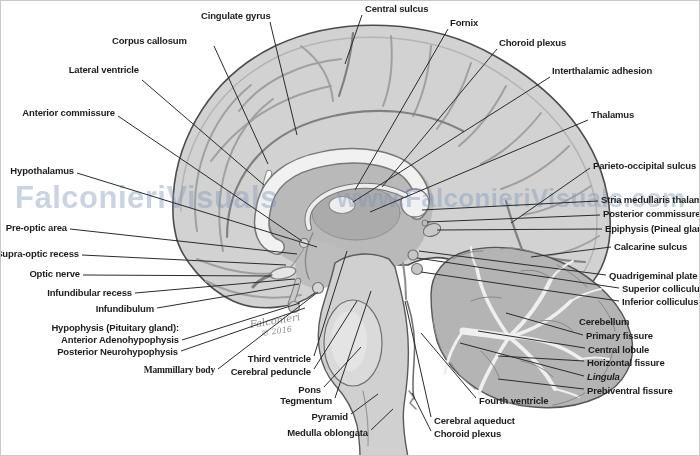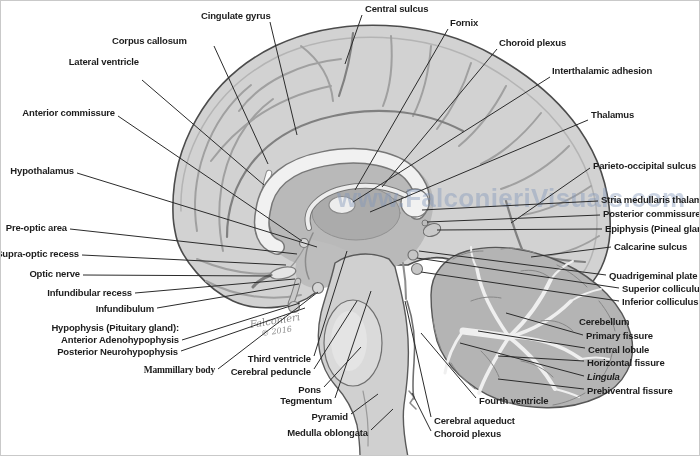--- a/index.html
+++ b/index.html
@@ -154,20 +154,21 @@
         <path d="M 440,348 C 436,338 433,328 432,318"></path>
         <path d="M 470,300 C 480,296 490,295 500,297"></path>
         <path d="M 520,270 C 530,268 540,270 548,276"></path>
         <path d="M 540,320 C 552,318 564,322 572,330"></path>
         <path d="M 520,360 C 532,362 544,368 552,376"></path>
         <path d="M 480,350 C 488,358 494,366 498,376"></path>
       </g>
     </g>
   </svg>
 
+  <div class="wm" id="wm-left">FalconieriVisuals</div>
   <div class="wm" id="wm-right">www.FalconieriVisuals.com</div>
 
   <div class="sig">
     <div class="name">Falconieri</div>
     <div class="year">© 2016</div>
   </div>
 
   <svg class="abs" id="leader-lines" width="700" height="456" viewBox="0 0 700 456">
       <line x1="361" y1="14" x2="344" y2="63" stroke="#2b2b2b" stroke-width="1"></line>
       <line x1="269" y1="21" x2="296" y2="134" stroke="#2b2b2b" stroke-width="1"></line>
@@ -212,21 +213,21 @@
     </svg>
 
   <div class="abs" id="label-layer" style="position:absolute;left:0;top:0;width:700px;height:348px;">
       <div class="label" style="color: rgb(28, 28, 28); left: 364px; top: 3px;">Central sulcus</div>
       <div class="label" style="color: rgb(28, 28, 28); left: 200px; top: 10px;">Cingulate gyrus</div>
       <div class="label" style="color: rgb(28, 28, 28); left: 449px; top: 17px;">Fornix</div>
       <div class="label" style="color: rgb(28, 28, 28); left: 111px; top: 35px;">Corpus callosum</div>
       <div class="label" style="color: rgb(28, 28, 28); left: 498px; top: 37px;">Choroid plexus</div>
       <div class="label" style="color: rgb(28, 28, 28); left: 551px; top: 65px;">Interthalamic adhesion</div>
       <div class="label" style="color: rgb(28, 28, 28); left: 590px; top: 109px;">Thalamus</div>
-      <div class="label" style="color: rgb(28, 28, 28); right: 562px; text-align: right; top: 56px;">Lateral ventricle</div>
+      <div class="label" style="color: rgb(28, 28, 28); right: 562px; text-align: right; top: 64px;">Lateral ventricle</div>
       <div class="label" style="color: rgb(28, 28, 28); right: 586px; text-align: right; top: 107px;">Anterior commissure</div>
       <div class="label" style="color: rgb(28, 28, 28); right: 627px; text-align: center; top: 165px;">Hypothalamus</div>
       <div class="label" style="color: rgb(28, 28, 28); right: 634px; text-align: right; top: 222px;">Pre-optic area</div>
       <div class="label" style="color: rgb(28, 28, 28); right: 622px; text-align: right; top: 248px;">Supra-optic recess</div>
       <div class="label" style="color: rgb(28, 28, 28); right: 621px; text-align: right; top: 268px;">Optic nerve</div>
       <div class="label" style="color: rgb(28, 28, 28); right: 569px; text-align: right; top: 287px;">Infundibular recess</div>
       <div class="label" style="color: rgb(28, 28, 28); right: 547px; text-align: left; top: 303px;">Infundibulum</div>
       <div class="label" style="color: rgb(28, 28, 28); right: 522px; text-align: right; top: 322px;">Hypophysis (Pituitary gland):</div>
       <div class="label" style="color: rgb(28, 28, 28); right: 522px; text-align: right; top: 334px;">Anterior Adenohypophysis</div>
       <div class="label" style="color: rgb(28, 28, 28); right: 523px; text-align: right; top: 346px;">Posterior Neurohypophysis</div>

